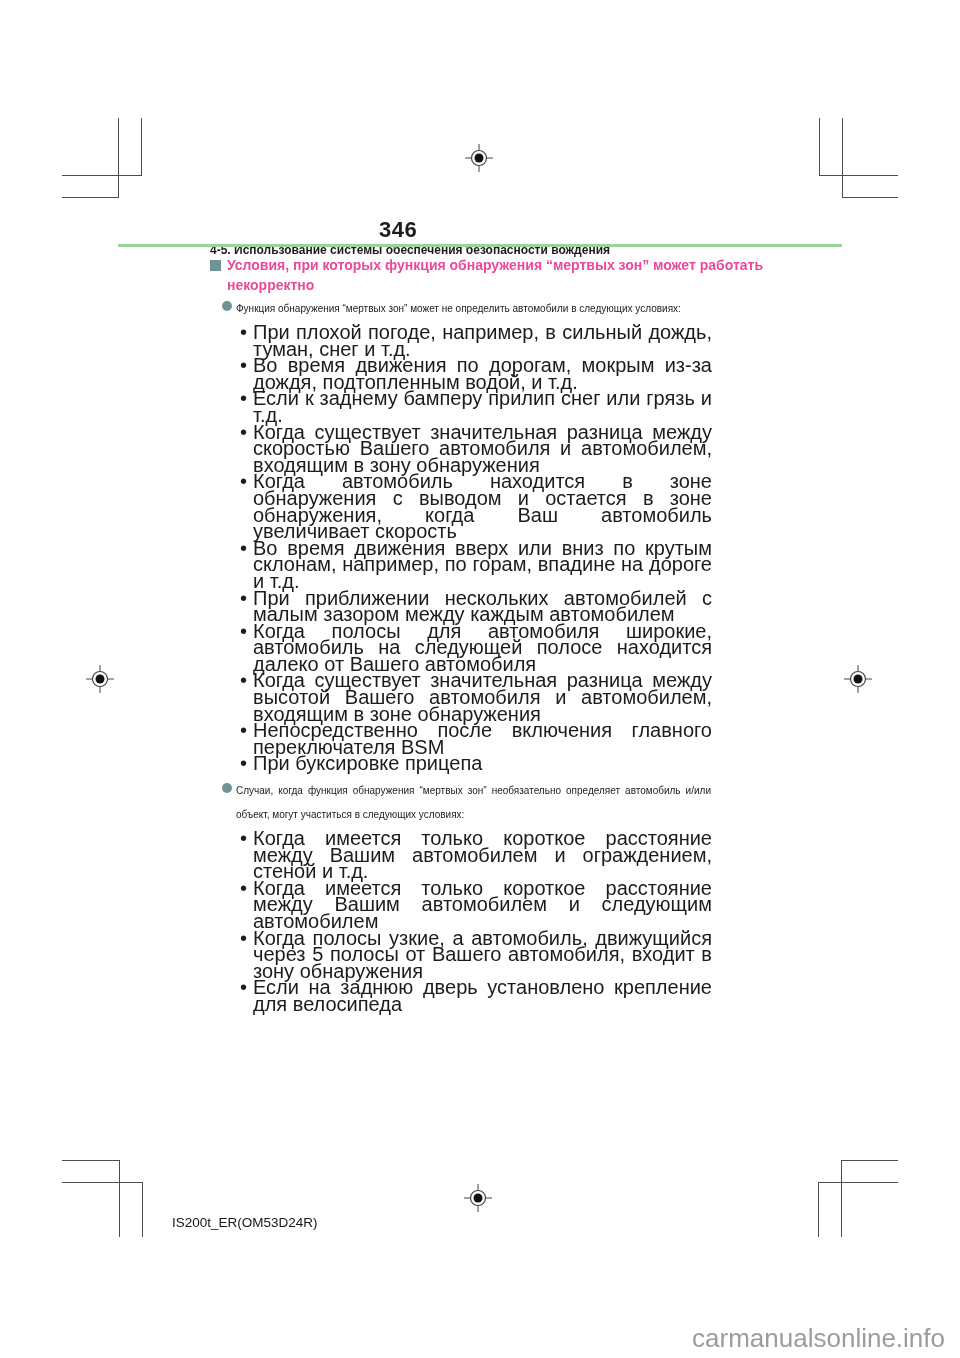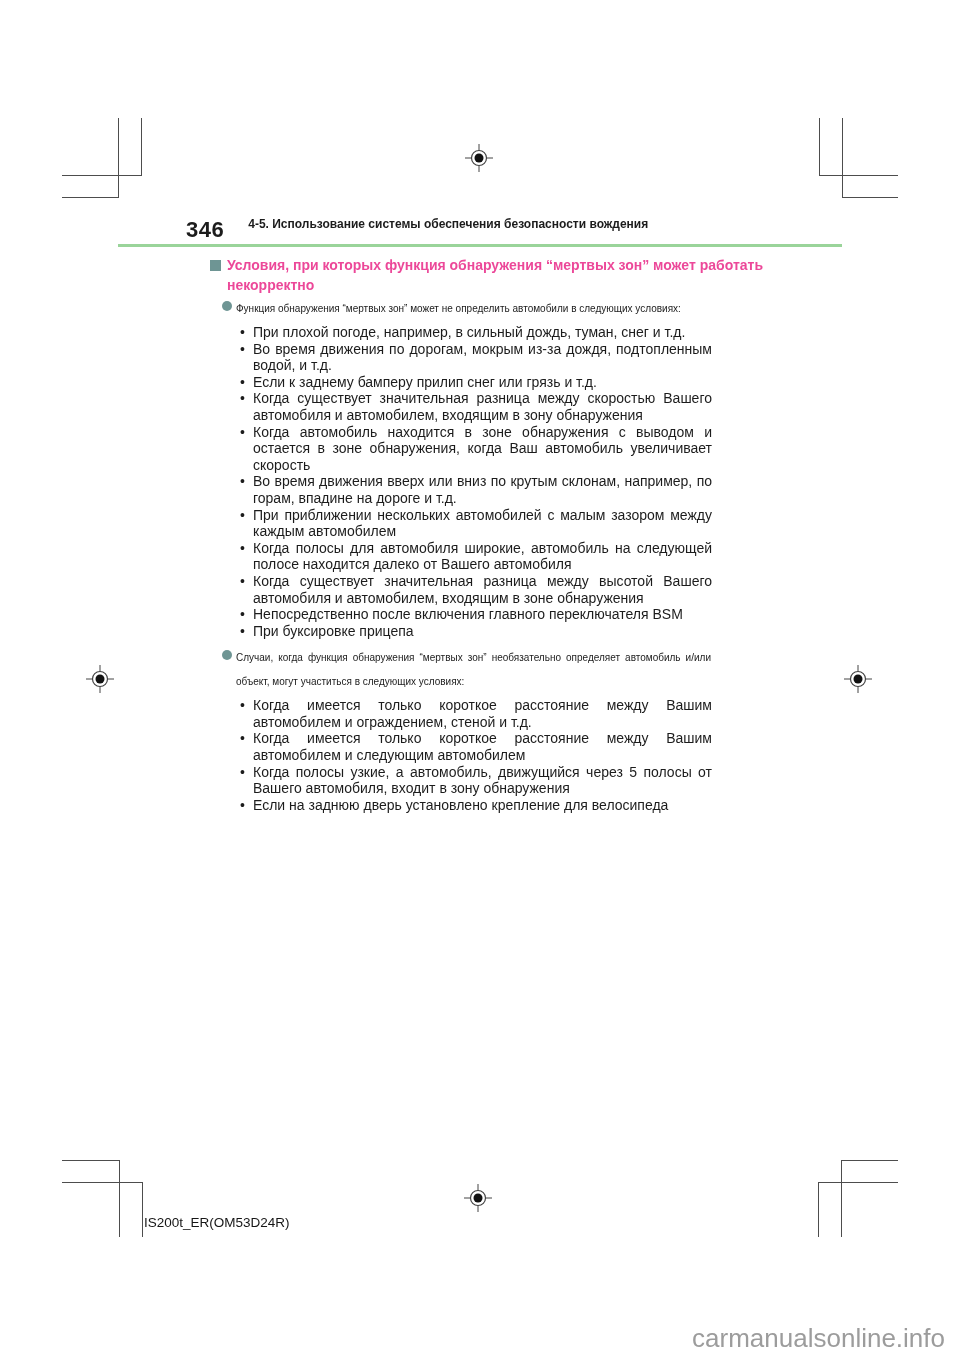--- a/index.html
+++ b/index.html
@@ -9,21 +9,21 @@
     font-family:"Liberation Sans", sans-serif;
     color:#1c1c1c;
   }
   
   .cm { position:absolute; background:#4d4d4d; }
   
   .regmark { position:absolute; width:28px; height:28px; }
   
   .page-header {
     position:absolute; left:186px; top:217px;
-    display:flex; align-items:flex-start; white-space:nowrap;
+    display:flex; align-items:center; white-space:nowrap;flex-direction:column;
   }
   .page-number { font-size:22px; font-weight:bold; letter-spacing:0.5px; }
   .header-title { font-size:12px; font-weight:bold; margin-left:24px; }
   .header-rule {
     position:absolute; left:118px; top:244px; width:724px; height:3px;
   }
   
   .content { position:absolute; left:210px; top:255px; width:560px; }
   .content h2 {
     position:relative; margin:0 0 2px 0; padding-left:17px;
@@ -39,29 +39,29 @@
     position:relative; margin:0; padding-left:14px;
     font-size:10px; line-height:24px; text-align:justify;
   }
   .dot-icon {
     position:absolute; left:0; top:3.5px; width:10px; height:10px;
     border-radius:50%; display:inline-block;
   }
   .block ul { margin:3px 0 0 18px; padding:0; list-style:none; width:472px; }
   .block li {
     position:relative; padding-left:13px; width:459px;
-    font-size:14px; line-height:16.6px; text-align:justify;
+    font-size:20px; line-height:16.6px; text-align:justify;
   }
   .block li::before {
     content:"\2022"; position:absolute; left:0; top:0; color:#1c1c1c;
   }
   
   .footer-code {
     position:absolute; left:144px; top:1215px;
-    font-size:13.5px; color:#161616; white-space:nowrap;
+    font-size:13.5px; color:#161616; white-space:nowrap;padding-left:28px;
   }
   .watermark {
     position:absolute; right:15px; bottom:4px;
     font-size:26px; white-space:nowrap;
   }
 </style>
 </head>
 <body>
 
 <div class="page">

